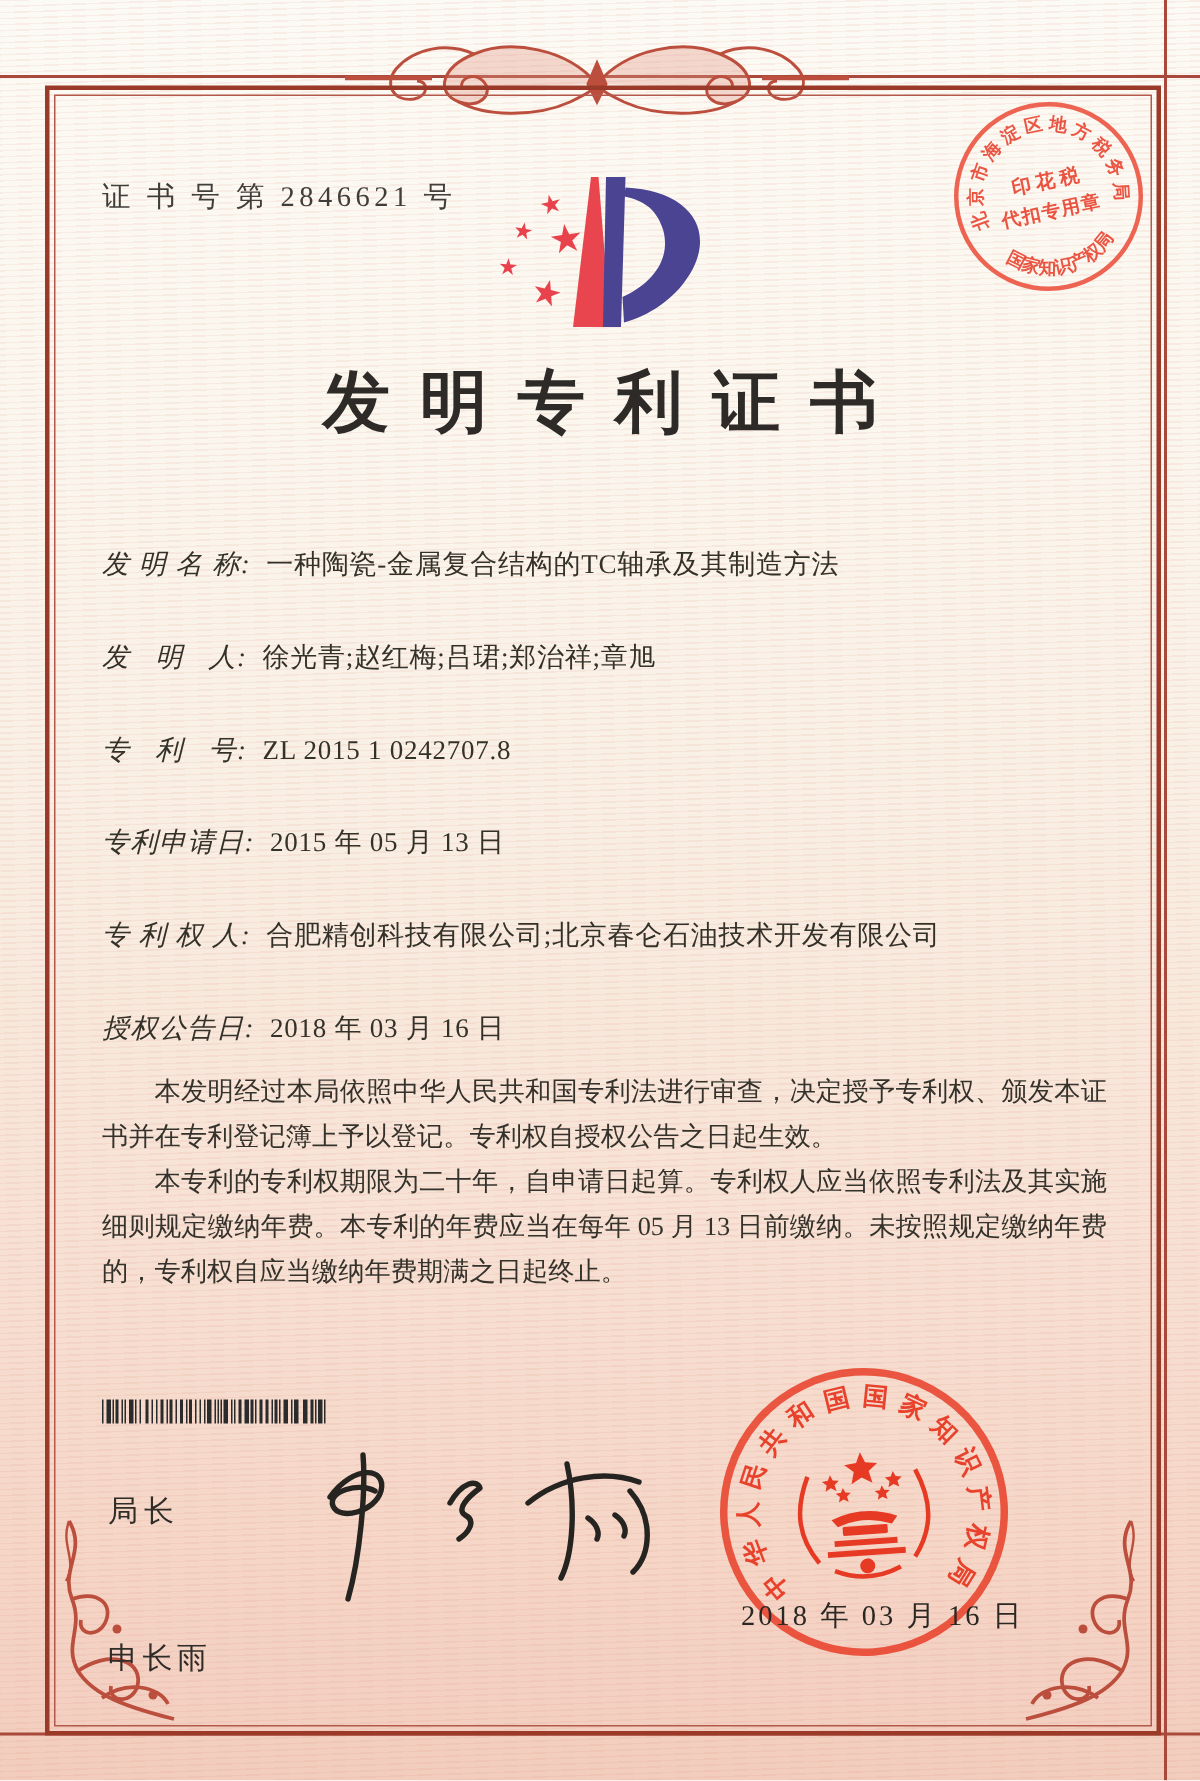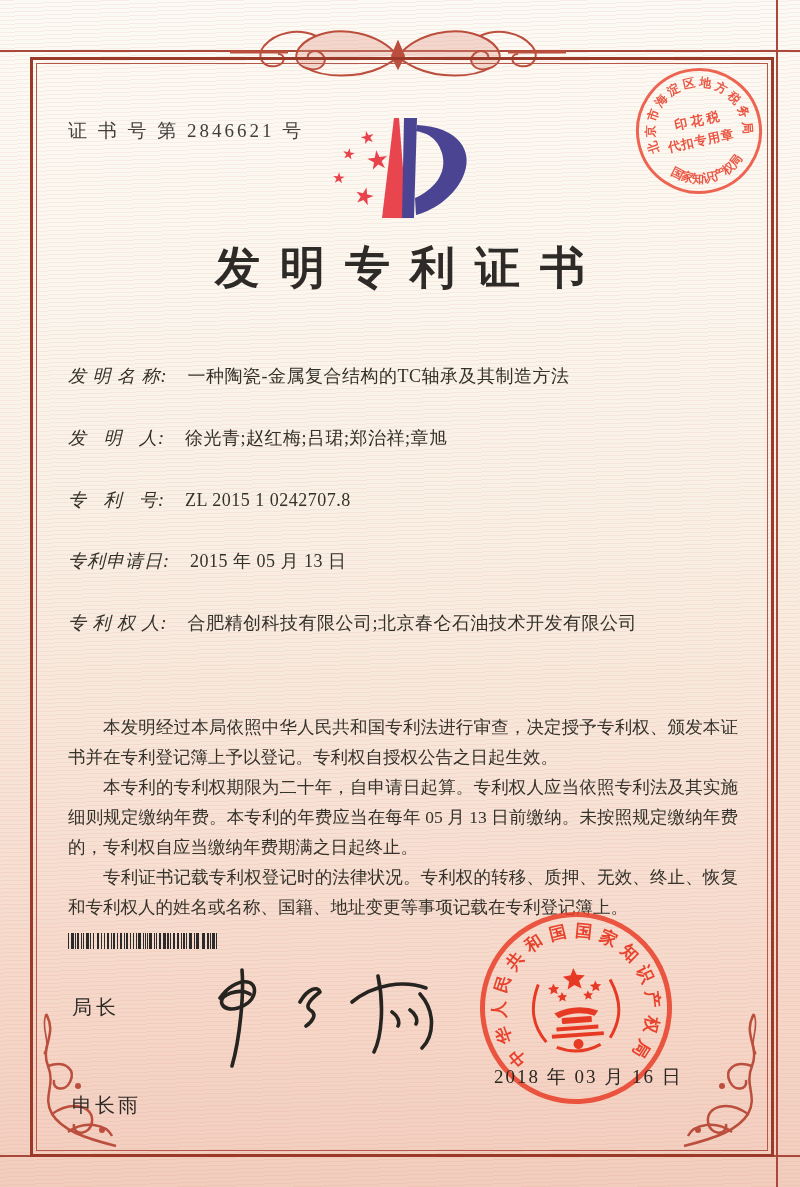--- a/index.html
+++ b/index.html
@@ -19,21 +19,21 @@
   .frame{position:absolute;left:30px;top:57px;width:738px;height:1094px;border:3px solid #9c3a2a;}
   .frame-inner{position:absolute;inset:3px;border:1px solid #b3584a;}
   .ornament{position:absolute;pointer-events:none;}
   .cert-no{position:absolute;left:68px;top:118px;font-size:19px;letter-spacing:3px;color:#413e3a;}
   .logo{position:absolute;left:330px;top:85px;width:160px;height:150px;}
   .logo .star{position:absolute;color:#e8424c;font-family:"DejaVu Sans",sans-serif;line-height:1;}
   .title{position:absolute;left:0;top:238px;width:800px;text-align:center;
          font-size:45px;font-weight:700;letter-spacing:20px;text-indent:20px;color:#2d2a27;}
   .field{position:absolute;left:68px;font-size:18px;color:#343129;white-space:nowrap;}
   .field-label{white-space:pre;letter-spacing:1px;font-style:italic;}
-  .field-value{margin-left:20px;letter-spacing:0.5px;}
+  .field-value{margin-left:10px;letter-spacing:0.5px;}
   .paras{position:absolute;left:68px;top:712px;width:670px;font-size:17.5px;line-height:30px;
          text-align:justify;color:#35322b;}
   .paras p{margin:0;text-indent:2em;}
   .barcode{position:absolute;left:68px;top:933px;width:232px;height:16px;font-size:0;}
   .barcode i{display:inline-block;height:100%;background:#2b2b2b;vertical-align:top;}
   .director{position:absolute;left:72px;top:994px;font-size:20px;letter-spacing:4px;color:#2f2c28;
             font-family:"Liberation Sans","DejaVu Sans",sans-serif;}
   .director-name{position:absolute;left:72px;top:1092px;font-size:20px;letter-spacing:3px;color:#2f2c28;
             font-family:"Liberation Sans","DejaVu Sans",sans-serif;}
   .signature{position:absolute;left:182px;top:964px;width:260px;height:108px;}
@@ -126,25 +126,27 @@
   </div>
   <div class="field" style="top:488px">
     <span class="field-label">专   利   号:</span><span class="field-value">ZL 2015 1 0242707.8</span>
   </div>
   <div class="field" style="top:549px">
     <span class="field-label">专利申请日:</span><span class="field-value">2015 年 05 月 13 日</span>
   </div>
   <div class="field" style="top:611px">
     <span class="field-label">专 利 权 人:</span><span class="field-value">合肥精创科技有限公司;北京春仑石油技术开发有限公司</span>
   </div>
+  <div class="field" style="top:673px">
+    <span class="field-label">授权公告日:</span><span class="field-value">2018 年 03 月 16 日</span>
+  </div>
 
   <div class="paras">
     <p>本发明经过本局依照中华人民共和国专利法进行审查，决定授予专利权、颁发本证书并在专利登记簿上予以登记。专利权自授权公告之日起生效。</p>
     <p>本专利的专利权期限为二十年，自申请日起算。专利权人应当依照专利法及其实施细则规定缴纳年费。本专利的年费应当在每年 05 月 13 日前缴纳。未按照规定缴纳年费的，专利权自应当缴纳年费期满之日起终止。</p>
-    <p>专利证书记载专利权登记时的法律状况。专利权的转移、质押、无效、终止、恢复和专利权人的姓名或名称、国籍、地址变更等事项记载在专利登记簿上。</p>
   </div>
 
   <div class="barcode"><i style="width:1px;margin-right:2px"></i><i style="width:3px;margin-right:1px"></i><i style="width:1px;margin-right:1px"></i><i style="width:2px;margin-right:2px"></i><i style="width:1px;margin-right:1px"></i><i style="width:1px;margin-right:2px"></i><i style="width:3px;margin-right:1px"></i><i style="width:1px;margin-right:2px"></i><i style="width:1px;margin-right:3px"></i><i style="width:2px;margin-right:2px"></i><i style="width:1px;margin-right:2px"></i><i style="width:1px;margin-right:2px"></i><i style="width:2px;margin-right:2px"></i><i style="width:1px;margin-right:1px"></i><i style="width:2px;margin-right:2px"></i><i style="width:1px;margin-right:2px"></i><i style="width:2px;margin-right:2px"></i><i style="width:1px;margin-right:1px"></i><i style="width:2px;margin-right:2px"></i><i style="width:1px;margin-right:2px"></i><i style="width:1px;margin-right:2px"></i><i style="width:1px;margin-right:1px"></i><i style="width:3px;margin-right:2px"></i><i style="width:1px;margin-right:1px"></i><i style="width:1px;margin-right:1px"></i><i style="width:1px;margin-right:1px"></i><i style="width:3px;margin-right:2px"></i><i style="width:1px;margin-right:1px"></i><i style="width:1px;margin-right:2px"></i><i style="width:2px;margin-right:2px"></i><i style="width:3px;margin-right:1px"></i><i style="width:2px;margin-right:1px"></i><i style="width:1px;margin-right:2px"></i><i style="width:2px;margin-right:2px"></i><i style="width:2px;margin-right:2px"></i><i style="width:1px;margin-right:1px"></i><i style="width:2px;margin-right:1px"></i><i style="width:1px;margin-right:2px"></i><i style="width:3px;margin-right:2px"></i><i style="width:1px;margin-right:1px"></i><i style="width:3px;margin-right:3px"></i><i style="width:3px;margin-right:2px"></i><i style="width:2px;margin-right:1px"></i><i style="width:1px;margin-right:1px"></i><i style="width:3px;margin-right:1px"></i><i style="width:1px;margin-right:1px"></i></div>
 
   <div class="director">局长</div>
   <div class="director-name">申长雨</div>
 
   <svg class="signature" viewBox="0 0 260 108">
     <g stroke="#262420" stroke-width="3.6" fill="none" stroke-linecap="round" stroke-linejoin="round">
       <path d="M38,34 C54,12 76,14 72,30 C68,44 44,50 40,40 C36,30 58,24 68,30"></path>

